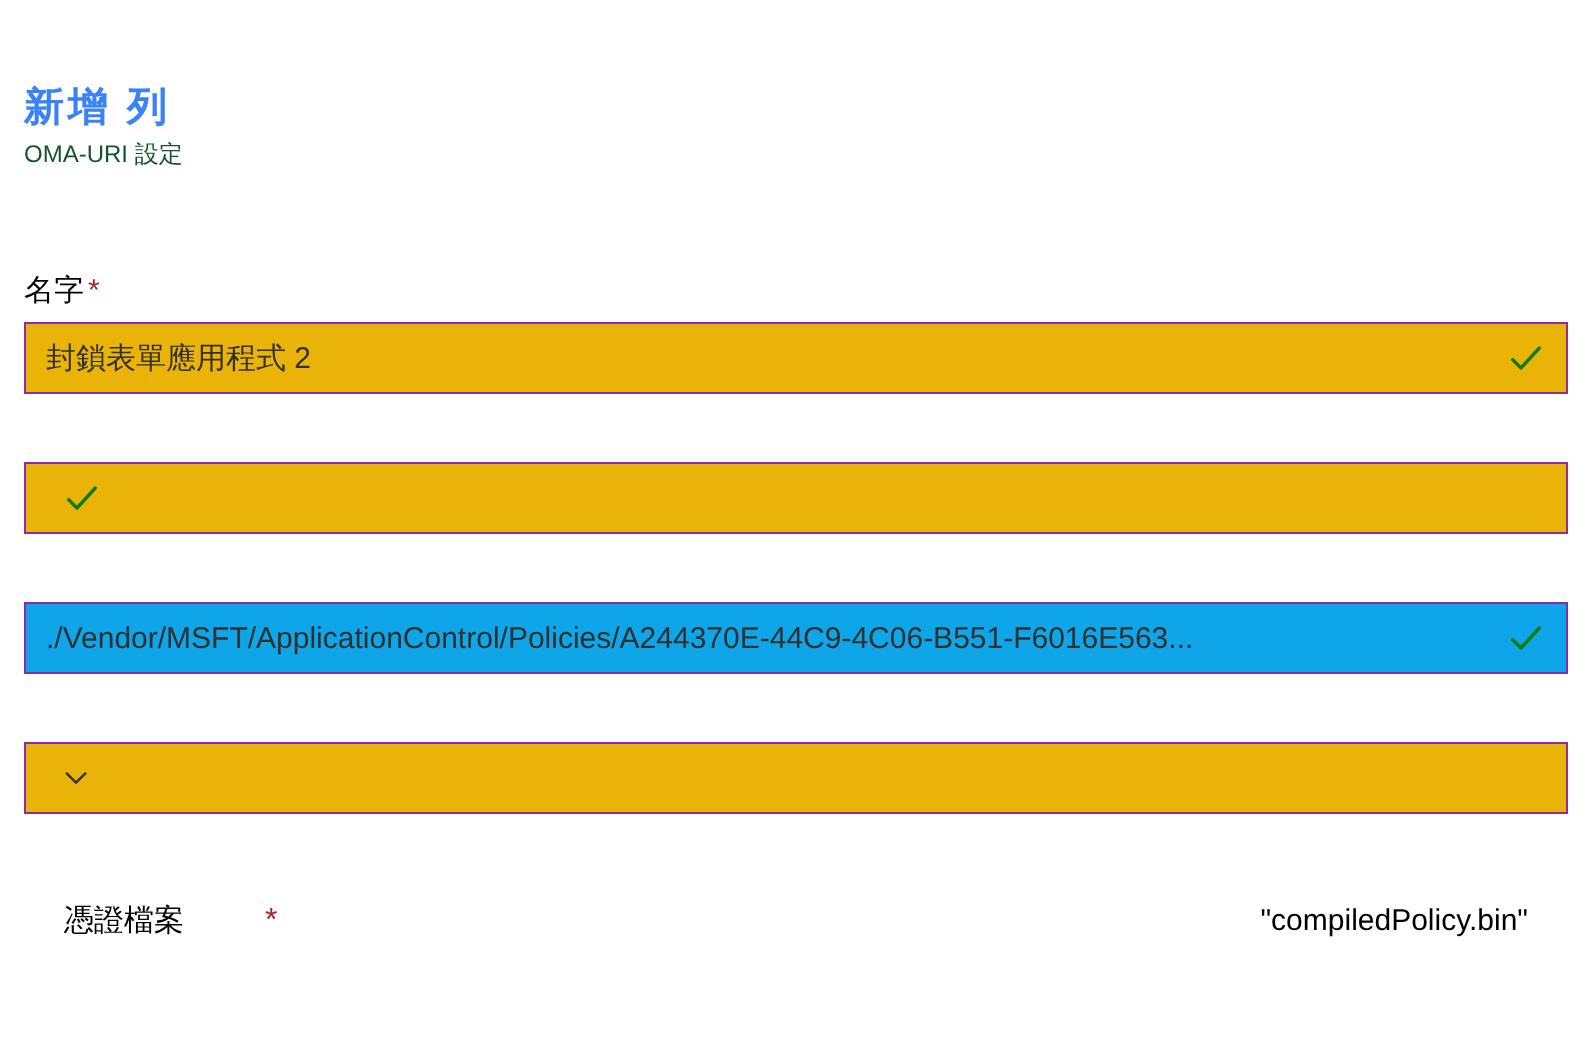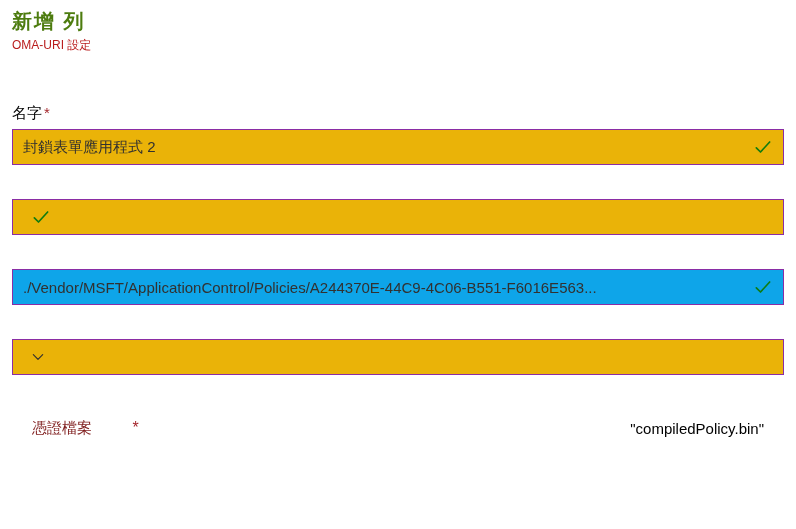--- a/index.html
+++ b/index.html
@@ -10,27 +10,28 @@
     body {
       font-family: "Segoe UI", "Microsoft JhengHei", sans-serif;
       background: #ffffff;
       width: 796px;
       height: 529px;
       padding: 8px 12px;
     }
     .title {
       font-size: 20px;
       font-weight: 700;
-      color: #4d7c0f;
+      color: #3b82f6;
       letter-spacing: 2px;
       margin-bottom: 2px;
+      margin-top: 32px;
     }
     .subtitle {
       font-size: 12px;
-      color: #b91c1c;
+      color: #14532d;
       margin-bottom: 50px;
     }
     .field {
       margin-bottom: 34px;
     }
     .field-label {
       font-size: 15px;
       color: #000;
       margin-bottom: 6px;
     }
@@ -86,21 +87,21 @@
     }
     .file-row {
       display: flex;
       align-items: center;
       justify-content: space-between;
       padding: 10px 20px 0 20px;
       margin-top: 20px;
     }
     .file-label {
       font-size: 15px;
-      color: #7f1d1d;
+      color: #000000;
     }
     .file-name {
       font-size: 15px;
       color: #000;
     }
     .red-star {
       color: #a4262c;
       margin-left: 36px;
     }
   </style>

